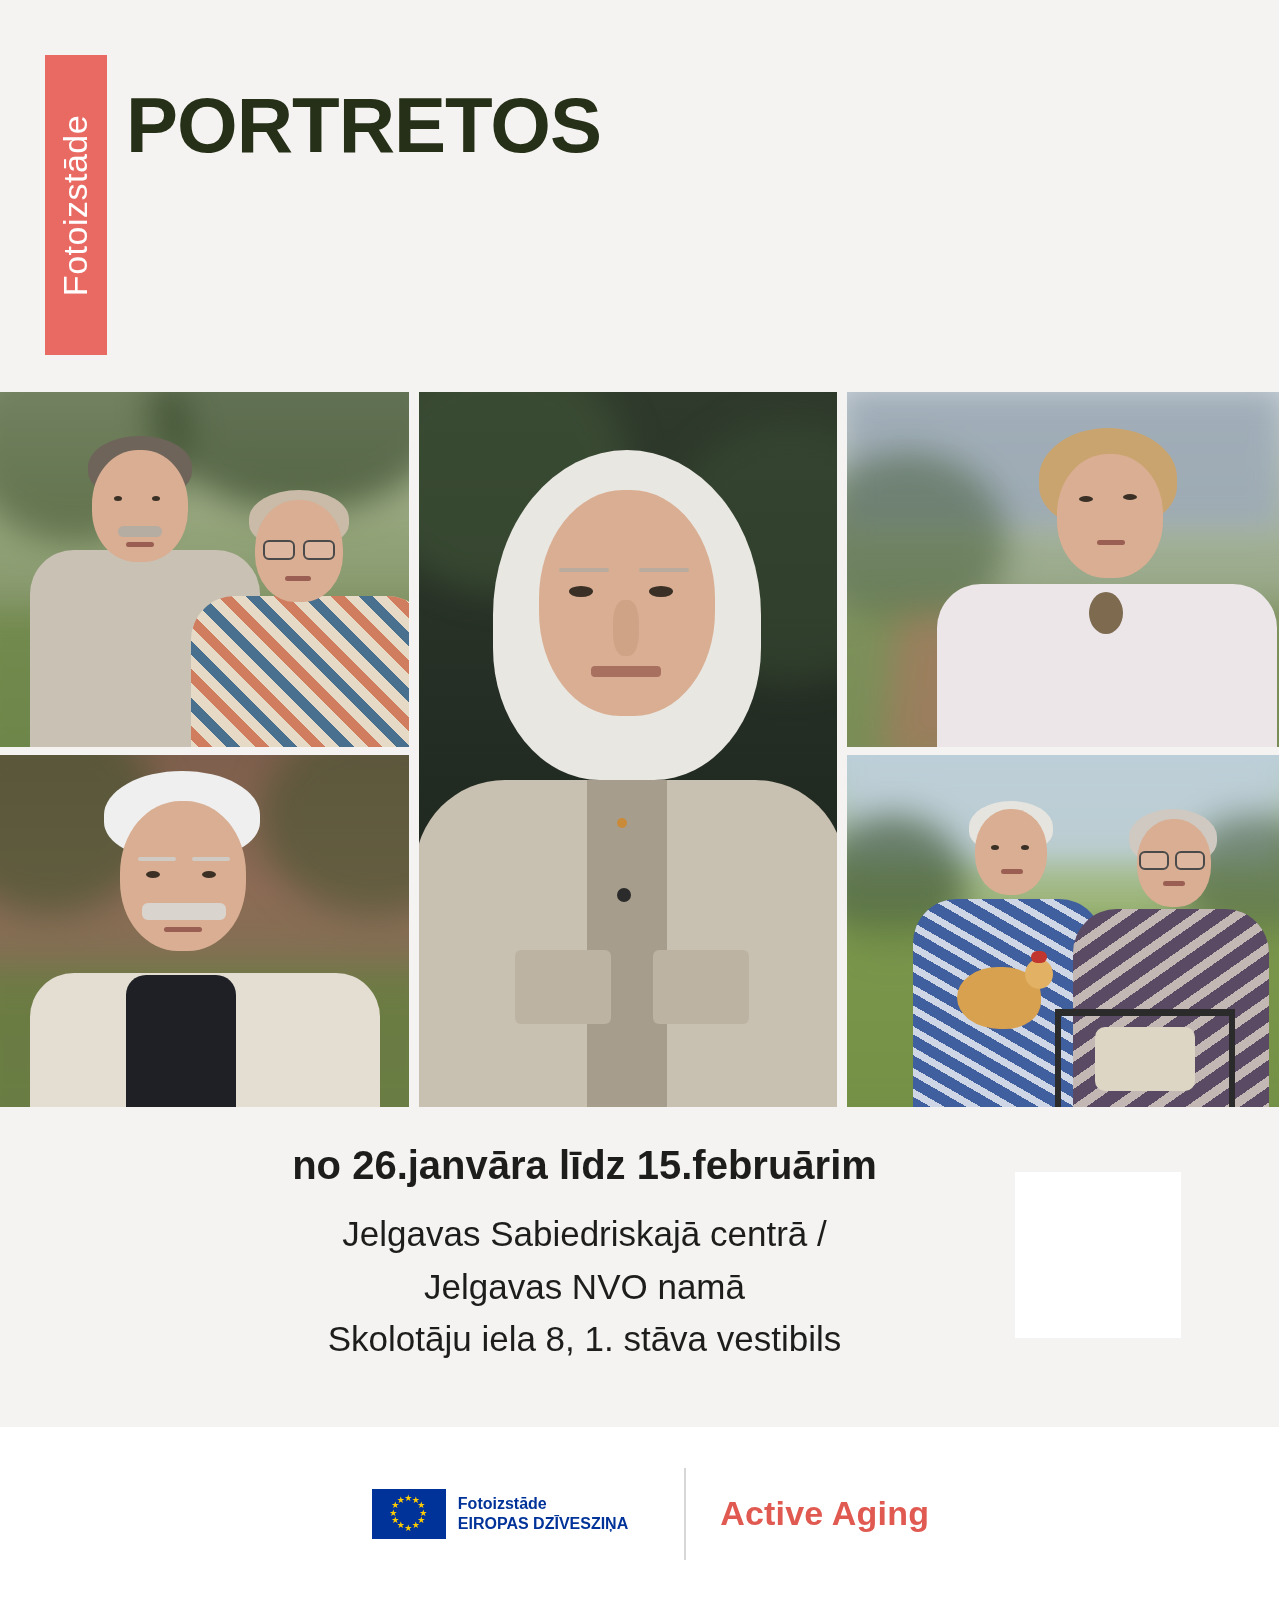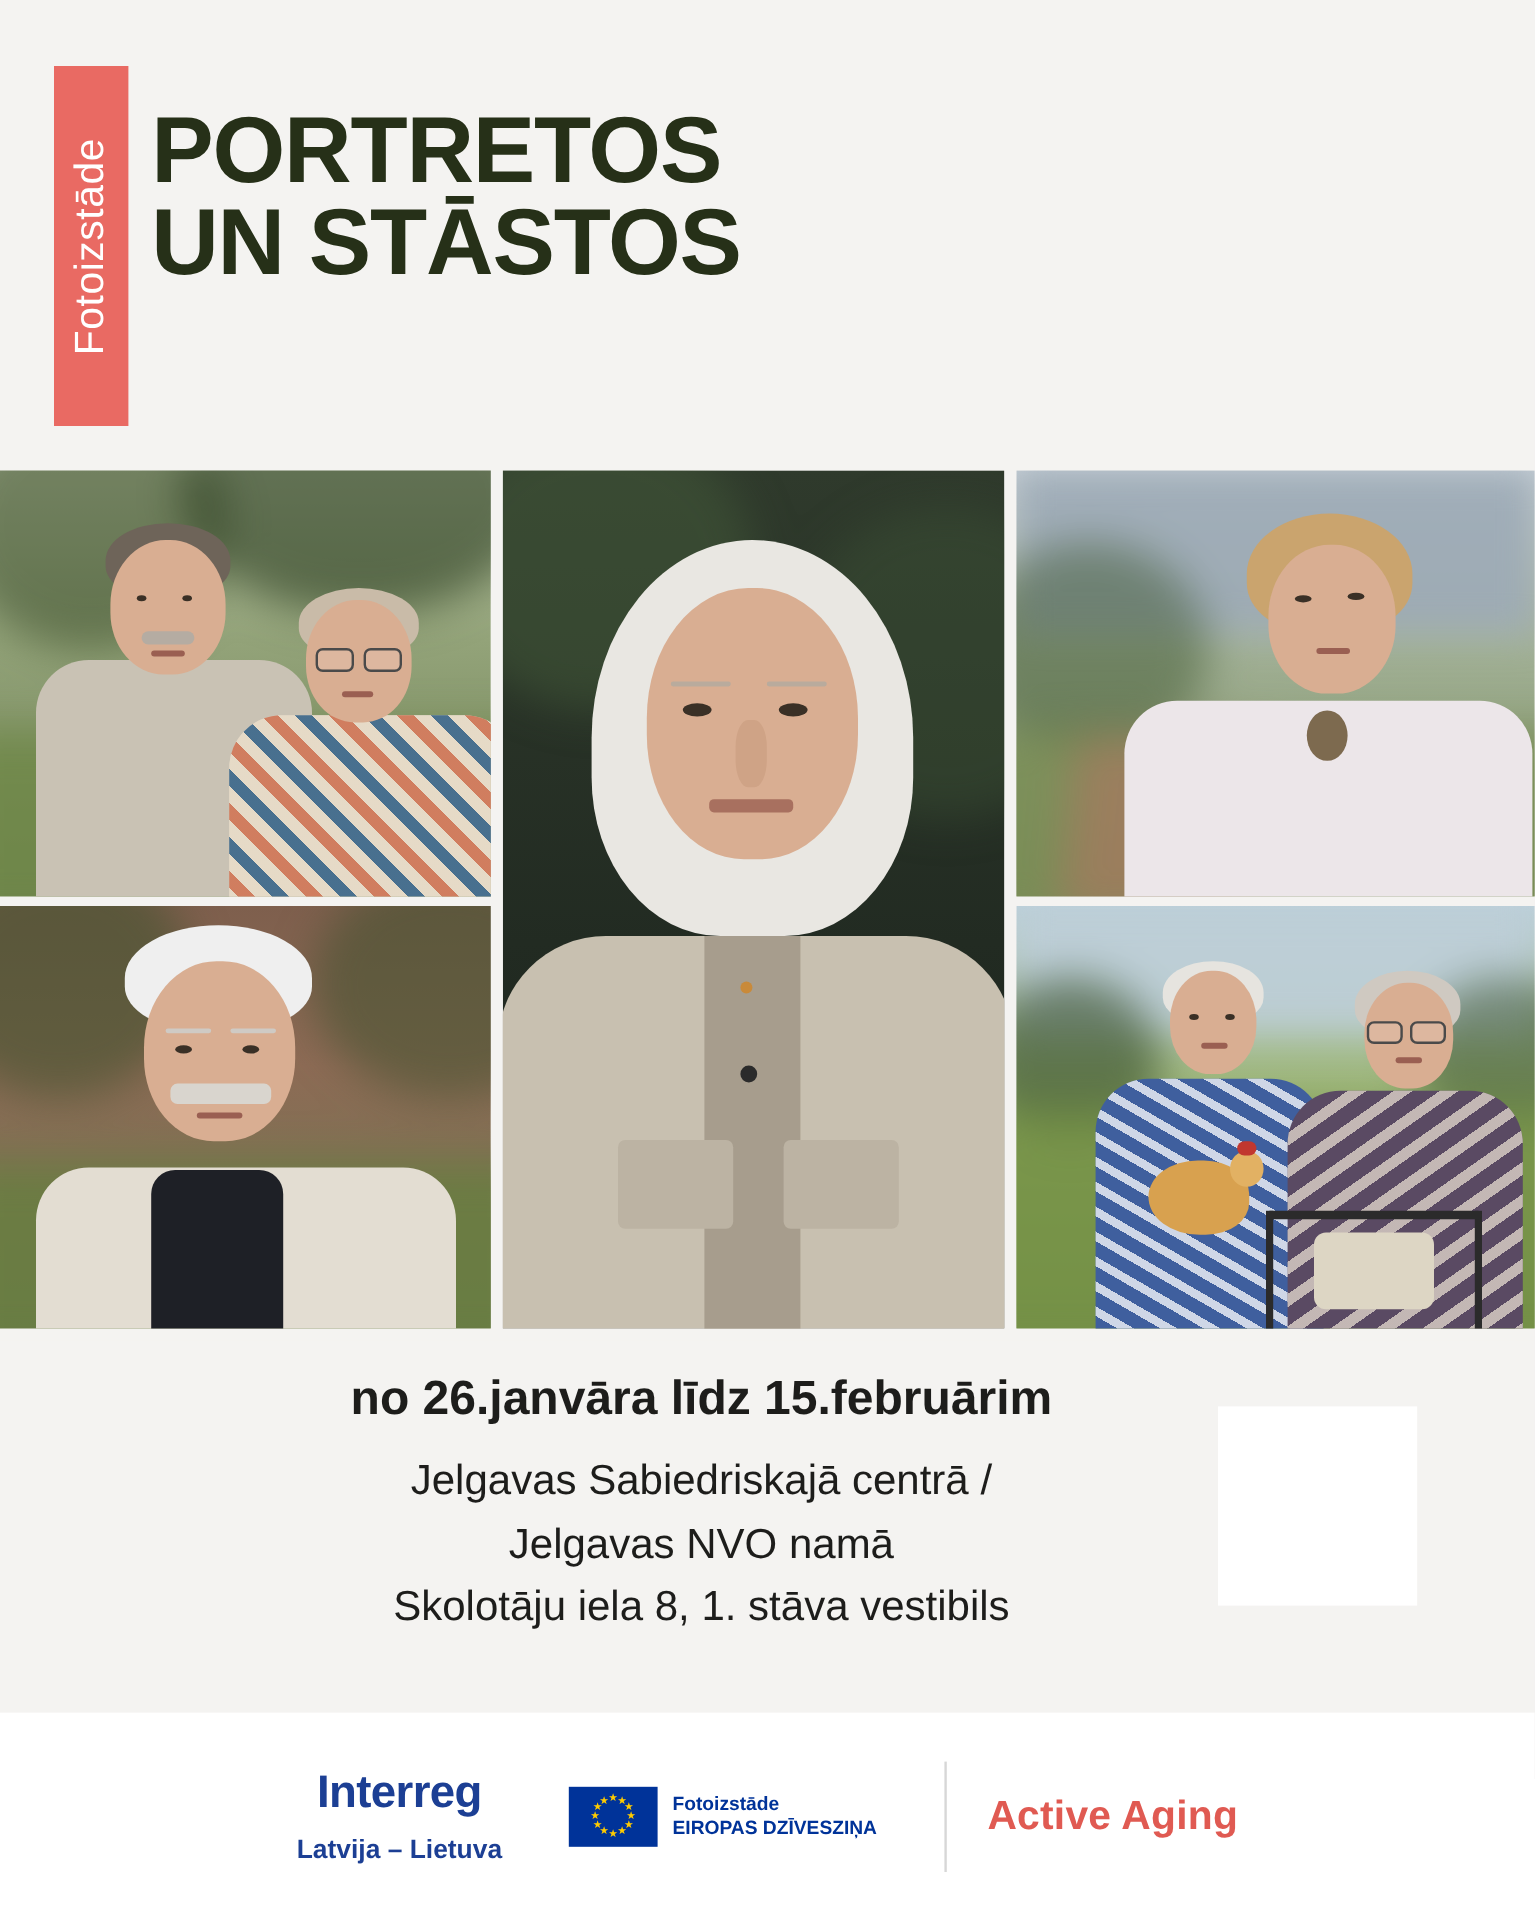--- a/index.html
+++ b/index.html
@@ -234,21 +234,20 @@
 <body>
 
 <div class="poster">
 
   <div class="header">
     <div class="vertical-tag">
       <span>Fotoizstāde</span>
     </div>
     <div class="title-block">
       <span class="line">PORTRETOS</span>
-      <span class="line">UN STĀSTOS</span>
     </div>
   </div>
 
   <div class="photos">
 
     <div class="cell c1">
       <div class="ph g-green"></div>
       <div class="blur">
         <div class="tree" style="left:-40px;top:-60px;width:230px;height:210px;"></div>
         <div class="tree" style="left:150px;top:-80px;width:300px;height:200px;background:rgba(40,58,30,0.6);"></div>
@@ -392,24 +391,20 @@
       <div>Jelgavas Sabiedriskajā centrā /</div>
       <div>Jelgavas NVO namā</div>
       <div>Skolotāju iela 8, 1. stāva vestibils</div>
     </div>
     <div class="qr">
       <div class="qrgrid" id="qrgrid"><i style="grid-row-start: 1; grid-column-start: 1;"></i><i style="grid-row-start: 1; grid-column-start: 2;"></i><i style="grid-row-start: 1; grid-column-start: 3;"></i><i style="grid-row-start: 1; grid-column-start: 4;"></i><i style="grid-row-start: 1; grid-column-start: 5;"></i><i style="grid-row-start: 1; grid-column-start: 6;"></i><i style="grid-row-start: 1; grid-column-start: 7;"></i><i style="grid-row-start: 1; grid-column-start: 9;"></i><i style="grid-row-start: 1; grid-column-start: 10;"></i><i style="grid-row-start: 1; grid-column-start: 11;"></i><i style="grid-row-start: 1; grid-column-start: 13;"></i><i style="grid-row-start: 1; grid-column-start: 14;"></i><i style="grid-row-start: 1; grid-column-start: 15;"></i><i style="grid-row-start: 1; grid-column-start: 19;"></i><i style="grid-row-start: 1; grid-column-start: 20;"></i><i style="grid-row-start: 1; grid-column-start: 21;"></i><i style="grid-row-start: 1; grid-column-start: 22;"></i><i style="grid-row-start: 1; grid-column-start: 23;"></i><i style="grid-row-start: 1; grid-column-start: 24;"></i><i style="grid-row-start: 1; grid-column-start: 25;"></i><i style="grid-row-start: 2; grid-column-start: 1;"></i><i style="grid-row-start: 2; grid-column-start: 7;"></i><i style="grid-row-start: 2; grid-column-start: 11;"></i><i style="grid-row-start: 2; grid-column-start: 12;"></i><i style="grid-row-start: 2; grid-column-start: 19;"></i><i style="grid-row-start: 2; grid-column-start: 25;"></i><i style="grid-row-start: 3; grid-column-start: 1;"></i><i style="grid-row-start: 3; grid-column-start: 3;"></i><i style="grid-row-start: 3; grid-column-start: 4;"></i><i style="grid-row-start: 3; grid-column-start: 5;"></i><i style="grid-row-start: 3; grid-column-start: 7;"></i><i style="grid-row-start: 3; grid-column-start: 8;"></i><i style="grid-row-start: 3; grid-column-start: 10;"></i><i style="grid-row-start: 3; grid-column-start: 11;"></i><i style="grid-row-start: 3; grid-column-start: 12;"></i><i style="grid-row-start: 3; grid-column-start: 15;"></i><i style="grid-row-start: 3; grid-column-start: 18;"></i><i style="grid-row-start: 3; grid-column-start: 19;"></i><i style="grid-row-start: 3; grid-column-start: 21;"></i><i style="grid-row-start: 3; grid-column-start: 22;"></i><i style="grid-row-start: 3; grid-column-start: 23;"></i><i style="grid-row-start: 3; grid-column-start: 25;"></i><i style="grid-row-start: 4; grid-column-start: 1;"></i><i style="grid-row-start: 4; grid-column-start: 3;"></i><i style="grid-row-start: 4; grid-column-start: 4;"></i><i style="grid-row-start: 4; grid-column-start: 5;"></i><i style="grid-row-start: 4; grid-column-start: 7;"></i><i style="grid-row-start: 4; grid-column-start: 8;"></i><i style="grid-row-start: 4; grid-column-start: 9;"></i><i style="grid-row-start: 4; grid-column-start: 14;"></i><i style="grid-row-start: 4; grid-column-start: 18;"></i><i style="grid-row-start: 4; grid-column-start: 19;"></i><i style="grid-row-start: 4; grid-column-start: 21;"></i><i style="grid-row-start: 4; grid-column-start: 22;"></i><i style="grid-row-start: 4; grid-column-start: 23;"></i><i style="grid-row-start: 4; grid-column-start: 25;"></i><i style="grid-row-start: 5; grid-column-start: 1;"></i><i style="grid-row-start: 5; grid-column-start: 3;"></i><i style="grid-row-start: 5; grid-column-start: 4;"></i><i style="grid-row-start: 5; grid-column-start: 5;"></i><i style="grid-row-start: 5; grid-column-start: 7;"></i><i style="grid-row-start: 5; grid-column-start: 8;"></i><i style="grid-row-start: 5; grid-column-start: 11;"></i><i style="grid-row-start: 5; grid-column-start: 12;"></i><i style="grid-row-start: 5; grid-column-start: 17;"></i><i style="grid-row-start: 5; grid-column-start: 18;"></i><i style="grid-row-start: 5; grid-column-start: 19;"></i><i style="grid-row-start: 5; grid-column-start: 21;"></i><i style="grid-row-start: 5; grid-column-start: 22;"></i><i style="grid-row-start: 5; grid-column-start: 23;"></i><i style="grid-row-start: 5; grid-column-start: 25;"></i><i style="grid-row-start: 6; grid-column-start: 1;"></i><i style="grid-row-start: 6; grid-column-start: 7;"></i><i style="grid-row-start: 6; grid-column-start: 10;"></i><i style="grid-row-start: 6; grid-column-start: 17;"></i><i style="grid-row-start: 6; grid-column-start: 19;"></i><i style="grid-row-start: 6; grid-column-start: 25;"></i><i style="grid-row-start: 7; grid-column-start: 1;"></i><i style="grid-row-start: 7; grid-column-start: 2;"></i><i style="grid-row-start: 7; grid-column-start: 3;"></i><i style="grid-row-start: 7; grid-column-start: 4;"></i><i style="grid-row-start: 7; grid-column-start: 5;"></i><i style="grid-row-start: 7; grid-column-start: 6;"></i><i style="grid-row-start: 7; grid-column-start: 7;"></i><i style="grid-row-start: 7; grid-column-start: 8;"></i><i style="grid-row-start: 7; grid-column-start: 13;"></i><i style="grid-row-start: 7; grid-column-start: 14;"></i><i style="grid-row-start: 7; grid-column-start: 15;"></i><i style="grid-row-start: 7; grid-column-start: 16;"></i><i style="grid-row-start: 7; grid-column-start: 17;"></i><i style="grid-row-start: 7; grid-column-start: 18;"></i><i style="grid-row-start: 7; grid-column-start: 19;"></i><i style="grid-row-start: 7; grid-column-start: 20;"></i><i style="grid-row-start: 7; grid-column-start: 21;"></i><i style="grid-row-start: 7; grid-column-start: 22;"></i><i style="grid-row-start: 7; grid-column-start: 23;"></i><i style="grid-row-start: 7; grid-column-start: 24;"></i><i style="grid-row-start: 7; grid-column-start: 25;"></i><i style="grid-row-start: 8; grid-column-start: 1;"></i><i style="grid-row-start: 8; grid-column-start: 3;"></i><i style="grid-row-start: 8; grid-column-start: 5;"></i><i style="grid-row-start: 8; grid-column-start: 9;"></i><i style="grid-row-start: 8; grid-column-start: 12;"></i><i style="grid-row-start: 8; grid-column-start: 13;"></i><i style="grid-row-start: 8; grid-column-start: 14;"></i><i style="grid-row-start: 8; grid-column-start: 16;"></i><i style="grid-row-start: 8; grid-column-start: 18;"></i><i style="grid-row-start: 8; grid-column-start: 19;"></i><i style="grid-row-start: 8; grid-column-start: 20;"></i><i style="grid-row-start: 8; grid-column-start: 21;"></i><i style="grid-row-start: 8; grid-column-start: 23;"></i><i style="grid-row-start: 8; grid-column-start: 24;"></i><i style="grid-row-start: 9; grid-column-start: 1;"></i><i style="grid-row-start: 9; grid-column-start: 2;"></i><i style="grid-row-start: 9; grid-column-start: 4;"></i><i style="grid-row-start: 9; grid-column-start: 6;"></i><i style="grid-row-start: 9; grid-column-start: 10;"></i><i style="grid-row-start: 9; grid-column-start: 11;"></i><i style="grid-row-start: 9; grid-column-start: 13;"></i><i style="grid-row-start: 9; grid-column-start: 19;"></i><i style="grid-row-start: 9; grid-column-start: 21;"></i><i style="grid-row-start: 9; grid-column-start: 23;"></i><i style="grid-row-start: 9; grid-column-start: 25;"></i><i style="grid-row-start: 10; grid-column-start: 1;"></i><i style="grid-row-start: 10; grid-column-start: 3;"></i><i style="grid-row-start: 10; grid-column-start: 4;"></i><i style="grid-row-start: 10; grid-column-start: 6;"></i><i style="grid-row-start: 10; grid-column-start: 7;"></i><i style="grid-row-start: 10; grid-column-start: 8;"></i><i style="grid-row-start: 10; grid-column-start: 9;"></i><i style="grid-row-start: 10; grid-column-start: 11;"></i><i style="grid-row-start: 10; grid-column-start: 13;"></i><i style="grid-row-start: 10; grid-column-start: 15;"></i><i style="grid-row-start: 10; grid-column-start: 16;"></i><i style="grid-row-start: 10; grid-column-start: 18;"></i><i style="grid-row-start: 10; grid-column-start: 19;"></i><i style="grid-row-start: 10; grid-column-start: 20;"></i><i style="grid-row-start: 10; grid-column-start: 21;"></i><i style="grid-row-start: 11; grid-column-start: 4;"></i><i style="grid-row-start: 11; grid-column-start: 5;"></i><i style="grid-row-start: 11; grid-column-start: 6;"></i><i style="grid-row-start: 11; grid-column-start: 7;"></i><i style="grid-row-start: 11; grid-column-start: 8;"></i><i style="grid-row-start: 11; grid-column-start: 9;"></i><i style="grid-row-start: 11; grid-column-start: 12;"></i><i style="grid-row-start: 11; grid-column-start: 13;"></i><i style="grid-row-start: 11; grid-column-start: 14;"></i><i style="grid-row-start: 11; grid-column-start: 15;"></i><i style="grid-row-start: 11; grid-column-start: 17;"></i><i style="grid-row-start: 11; grid-column-start: 19;"></i><i style="grid-row-start: 11; grid-column-start: 20;"></i><i style="grid-row-start: 11; grid-column-start: 21;"></i><i style="grid-row-start: 11; grid-column-start: 24;"></i><i style="grid-row-start: 11; grid-column-start: 25;"></i><i style="grid-row-start: 12; grid-column-start: 5;"></i><i style="grid-row-start: 12; grid-column-start: 6;"></i><i style="grid-row-start: 12; grid-column-start: 8;"></i><i style="grid-row-start: 12; grid-column-start: 9;"></i><i style="grid-row-start: 12; grid-column-start: 11;"></i><i style="grid-row-start: 12; grid-column-start: 13;"></i><i style="grid-row-start: 12; grid-column-start: 14;"></i><i style="grid-row-start: 12; grid-column-start: 18;"></i><i style="grid-row-start: 12; grid-column-start: 20;"></i><i style="grid-row-start: 12; grid-column-start: 21;"></i><i style="grid-row-start: 12; grid-column-start: 22;"></i><i style="grid-row-start: 12; grid-column-start: 24;"></i><i style="grid-row-start: 12; grid-column-start: 25;"></i><i style="grid-row-start: 13; grid-column-start: 5;"></i><i style="grid-row-start: 13; grid-column-start: 8;"></i><i style="grid-row-start: 13; grid-column-start: 9;"></i><i style="grid-row-start: 13; grid-column-start: 11;"></i><i style="grid-row-start: 13; grid-column-start: 14;"></i><i style="grid-row-start: 13; grid-column-start: 16;"></i><i style="grid-row-start: 13; grid-column-start: 18;"></i><i style="grid-row-start: 13; grid-column-start: 19;"></i><i style="grid-row-start: 13; grid-column-start: 21;"></i><i style="grid-row-start: 13; grid-column-start: 24;"></i><i style="grid-row-start: 13; grid-column-start: 25;"></i><i style="grid-row-start: 14; grid-column-start: 2;"></i><i style="grid-row-start: 14; grid-column-start: 3;"></i><i style="grid-row-start: 14; grid-column-start: 4;"></i><i style="grid-row-start: 14; grid-column-start: 6;"></i><i style="grid-row-start: 14; grid-column-start: 7;"></i><i style="grid-row-start: 14; grid-column-start: 8;"></i><i style="grid-row-start: 14; grid-column-start: 10;"></i><i style="grid-row-start: 14; grid-column-start: 15;"></i><i style="grid-row-start: 14; grid-column-start: 19;"></i><i style="grid-row-start: 14; grid-column-start: 20;"></i><i style="grid-row-start: 14; grid-column-start: 24;"></i><i style="grid-row-start: 15; grid-column-start: 4;"></i><i style="grid-row-start: 15; grid-column-start: 11;"></i><i style="grid-row-start: 15; grid-column-start: 14;"></i><i style="grid-row-start: 15; grid-column-start: 15;"></i><i style="grid-row-start: 15; grid-column-start: 16;"></i><i style="grid-row-start: 15; grid-column-start: 19;"></i><i style="grid-row-start: 15; grid-column-start: 20;"></i><i style="grid-row-start: 15; grid-column-start: 22;"></i><i style="grid-row-start: 16; grid-column-start: 1;"></i><i style="grid-row-start: 16; grid-column-start: 4;"></i><i style="grid-row-start: 16; grid-column-start: 5;"></i><i style="grid-row-start: 16; grid-column-start: 12;"></i><i style="grid-row-start: 16; grid-column-start: 15;"></i><i style="grid-row-start: 16; grid-column-start: 16;"></i><i style="grid-row-start: 16; grid-column-start: 18;"></i><i style="grid-row-start: 16; grid-column-start: 19;"></i><i style="grid-row-start: 16; grid-column-start: 20;"></i><i style="grid-row-start: 16; grid-column-start: 24;"></i><i style="grid-row-start: 16; grid-column-start: 25;"></i><i style="grid-row-start: 17; grid-column-start: 5;"></i><i style="grid-row-start: 17; grid-column-start: 8;"></i><i style="grid-row-start: 17; grid-column-start: 10;"></i><i style="grid-row-start: 17; grid-column-start: 11;"></i><i style="grid-row-start: 17; grid-column-start: 15;"></i><i style="grid-row-start: 17; grid-column-start: 18;"></i><i style="grid-row-start: 17; grid-column-start: 19;"></i><i style="grid-row-start: 17; grid-column-start: 20;"></i><i style="grid-row-start: 17; grid-column-start: 22;"></i><i style="grid-row-start: 17; grid-column-start: 24;"></i><i style="grid-row-start: 18; grid-column-start: 5;"></i><i style="grid-row-start: 18; grid-column-start: 10;"></i><i style="grid-row-start: 18; grid-column-start: 11;"></i><i style="grid-row-start: 18; grid-column-start: 12;"></i><i style="grid-row-start: 18; grid-column-start: 13;"></i><i style="grid-row-start: 18; grid-column-start: 15;"></i><i style="grid-row-start: 18; grid-column-start: 19;"></i><i style="grid-row-start: 18; grid-column-start: 21;"></i><i style="grid-row-start: 18; grid-column-start: 22;"></i><i style="grid-row-start: 18; grid-column-start: 23;"></i><i style="grid-row-start: 18; grid-column-start: 24;"></i><i style="grid-row-start: 18; grid-column-start: 25;"></i><i style="grid-row-start: 19; grid-column-start: 1;"></i><i style="grid-row-start: 19; grid-column-start: 2;"></i><i style="grid-row-start: 19; grid-column-start: 3;"></i><i style="grid-row-start: 19; grid-column-start: 4;"></i><i style="grid-row-start: 19; grid-column-start: 5;"></i><i style="grid-row-start: 19; grid-column-start: 6;"></i><i style="grid-row-start: 19; grid-column-start: 7;"></i><i style="grid-row-start: 19; grid-column-start: 10;"></i><i style="grid-row-start: 19; grid-column-start: 11;"></i><i style="grid-row-start: 19; grid-column-start: 12;"></i><i style="grid-row-start: 19; grid-column-start: 13;"></i><i style="grid-row-start: 19; grid-column-start: 14;"></i><i style="grid-row-start: 19; grid-column-start: 16;"></i><i style="grid-row-start: 19; grid-column-start: 17;"></i><i style="grid-row-start: 19; grid-column-start: 18;"></i><i style="grid-row-start: 19; grid-column-start: 21;"></i><i style="grid-row-start: 19; grid-column-start: 22;"></i><i style="grid-row-start: 19; grid-column-start: 24;"></i><i style="grid-row-start: 20; grid-column-start: 1;"></i><i style="grid-row-start: 20; grid-column-start: 7;"></i><i style="grid-row-start: 20; grid-column-start: 8;"></i><i style="grid-row-start: 20; grid-column-start: 9;"></i><i style="grid-row-start: 20; grid-column-start: 10;"></i><i style="grid-row-start: 20; grid-column-start: 11;"></i><i style="grid-row-start: 20; grid-column-start: 12;"></i><i style="grid-row-start: 20; grid-column-start: 15;"></i><i style="grid-row-start: 20; grid-column-start: 17;"></i><i style="grid-row-start: 20; grid-column-start: 20;"></i><i style="grid-row-start: 20; grid-column-start: 22;"></i><i style="grid-row-start: 20; grid-column-start: 24;"></i><i style="grid-row-start: 21; grid-column-start: 1;"></i><i style="grid-row-start: 21; grid-column-start: 3;"></i><i style="grid-row-start: 21; grid-column-start: 4;"></i><i style="grid-row-start: 21; grid-column-start: 5;"></i><i style="grid-row-start: 21; grid-column-start: 7;"></i><i style="grid-row-start: 21; grid-column-start: 8;"></i><i style="grid-row-start: 21; grid-column-start: 9;"></i><i style="grid-row-start: 21; grid-column-start: 11;"></i><i style="grid-row-start: 21; grid-column-start: 13;"></i><i style="grid-row-start: 21; grid-column-start: 14;"></i><i style="grid-row-start: 21; grid-column-start: 15;"></i><i style="grid-row-start: 21; grid-column-start: 16;"></i><i style="grid-row-start: 21; grid-column-start: 17;"></i><i style="grid-row-start: 21; grid-column-start: 19;"></i><i style="grid-row-start: 21; grid-column-start: 22;"></i><i style="grid-row-start: 21; grid-column-start: 23;"></i><i style="grid-row-start: 21; grid-column-start: 24;"></i><i style="grid-row-start: 21; grid-column-start: 25;"></i><i style="grid-row-start: 22; grid-column-start: 1;"></i><i style="grid-row-start: 22; grid-column-start: 3;"></i><i style="grid-row-start: 22; grid-column-start: 4;"></i><i style="grid-row-start: 22; grid-column-start: 5;"></i><i style="grid-row-start: 22; grid-column-start: 7;"></i><i style="grid-row-start: 22; grid-column-start: 11;"></i><i style="grid-row-start: 22; grid-column-start: 12;"></i><i style="grid-row-start: 22; grid-column-start: 15;"></i><i style="grid-row-start: 22; grid-column-start: 17;"></i><i style="grid-row-start: 22; grid-column-start: 18;"></i><i style="grid-row-start: 22; grid-column-start: 19;"></i><i style="grid-row-start: 22; grid-column-start: 21;"></i><i style="grid-row-start: 22; grid-column-start: 22;"></i><i style="grid-row-start: 23; grid-column-start: 1;"></i><i style="grid-row-start: 23; grid-column-start: 3;"></i><i style="grid-row-start: 23; grid-column-start: 4;"></i><i style="grid-row-start: 23; grid-column-start: 5;"></i><i style="grid-row-start: 23; grid-column-start: 7;"></i><i style="grid-row-start: 23; grid-column-start: 10;"></i><i style="grid-row-start: 23; grid-column-start: 12;"></i><i style="grid-row-start: 23; grid-column-start: 13;"></i><i style="grid-row-start: 23; grid-column-start: 14;"></i><i style="grid-row-start: 23; grid-column-start: 17;"></i><i style="grid-row-start: 23; grid-column-start: 18;"></i><i style="grid-row-start: 23; grid-column-start: 23;"></i><i style="grid-row-start: 24; grid-column-start: 1;"></i><i style="grid-row-start: 24; grid-column-start: 7;"></i><i style="grid-row-start: 24; grid-column-start: 8;"></i><i style="grid-row-start: 24; grid-column-start: 9;"></i><i style="grid-row-start: 24; grid-column-start: 10;"></i><i style="grid-row-start: 24; grid-column-start: 16;"></i><i style="grid-row-start: 24; grid-column-start: 18;"></i><i style="grid-row-start: 24; grid-column-start: 19;"></i><i style="grid-row-start: 24; grid-column-start: 20;"></i><i style="grid-row-start: 24; grid-column-start: 21;"></i><i style="grid-row-start: 24; grid-column-start: 22;"></i><i style="grid-row-start: 24; grid-column-start: 23;"></i><i style="grid-row-start: 24; grid-column-start: 25;"></i><i style="grid-row-start: 25; grid-column-start: 1;"></i><i style="grid-row-start: 25; grid-column-start: 2;"></i><i style="grid-row-start: 25; grid-column-start: 3;"></i><i style="grid-row-start: 25; grid-column-start: 4;"></i><i style="grid-row-start: 25; grid-column-start: 5;"></i><i style="grid-row-start: 25; grid-column-start: 6;"></i><i style="grid-row-start: 25; grid-column-start: 7;"></i><i style="grid-row-start: 25; grid-column-start: 11;"></i><i style="grid-row-start: 25; grid-column-start: 13;"></i><i style="grid-row-start: 25; grid-column-start: 15;"></i><i style="grid-row-start: 25; grid-column-start: 17;"></i><i style="grid-row-start: 25; grid-column-start: 18;"></i><i style="grid-row-start: 25; grid-column-start: 20;"></i><i style="grid-row-start: 25; grid-column-start: 21;"></i><i style="grid-row-start: 25; grid-column-start: 25;"></i></div>
     </div>
   </div>
 
   <div class="footer">
-    <div class="interreg">
-      <div class="name">Interreg</div>
-      <div class="sub">Latvija – Lietuva</div>
-    </div>
     <div class="eu">
       <div class="euflag" id="euflag">
           <span class="star" style="left: 32.5px; top: 5px;">★</span>
           <span class="star" style="left: 40px; top: 7.00962px;">★</span>
           <span class="star" style="left: 45.4904px; top: 12.5px;">★</span>
           <span class="star" style="left: 47.5px; top: 20px;">★</span>
           <span class="star" style="left: 45.4904px; top: 27.5px;">★</span>
           <span class="star" style="left: 40px; top: 32.9904px;">★</span>
           <span class="star" style="left: 32.5px; top: 35px;">★</span>
           <span class="star" style="left: 25px; top: 32.9904px;">★</span>

